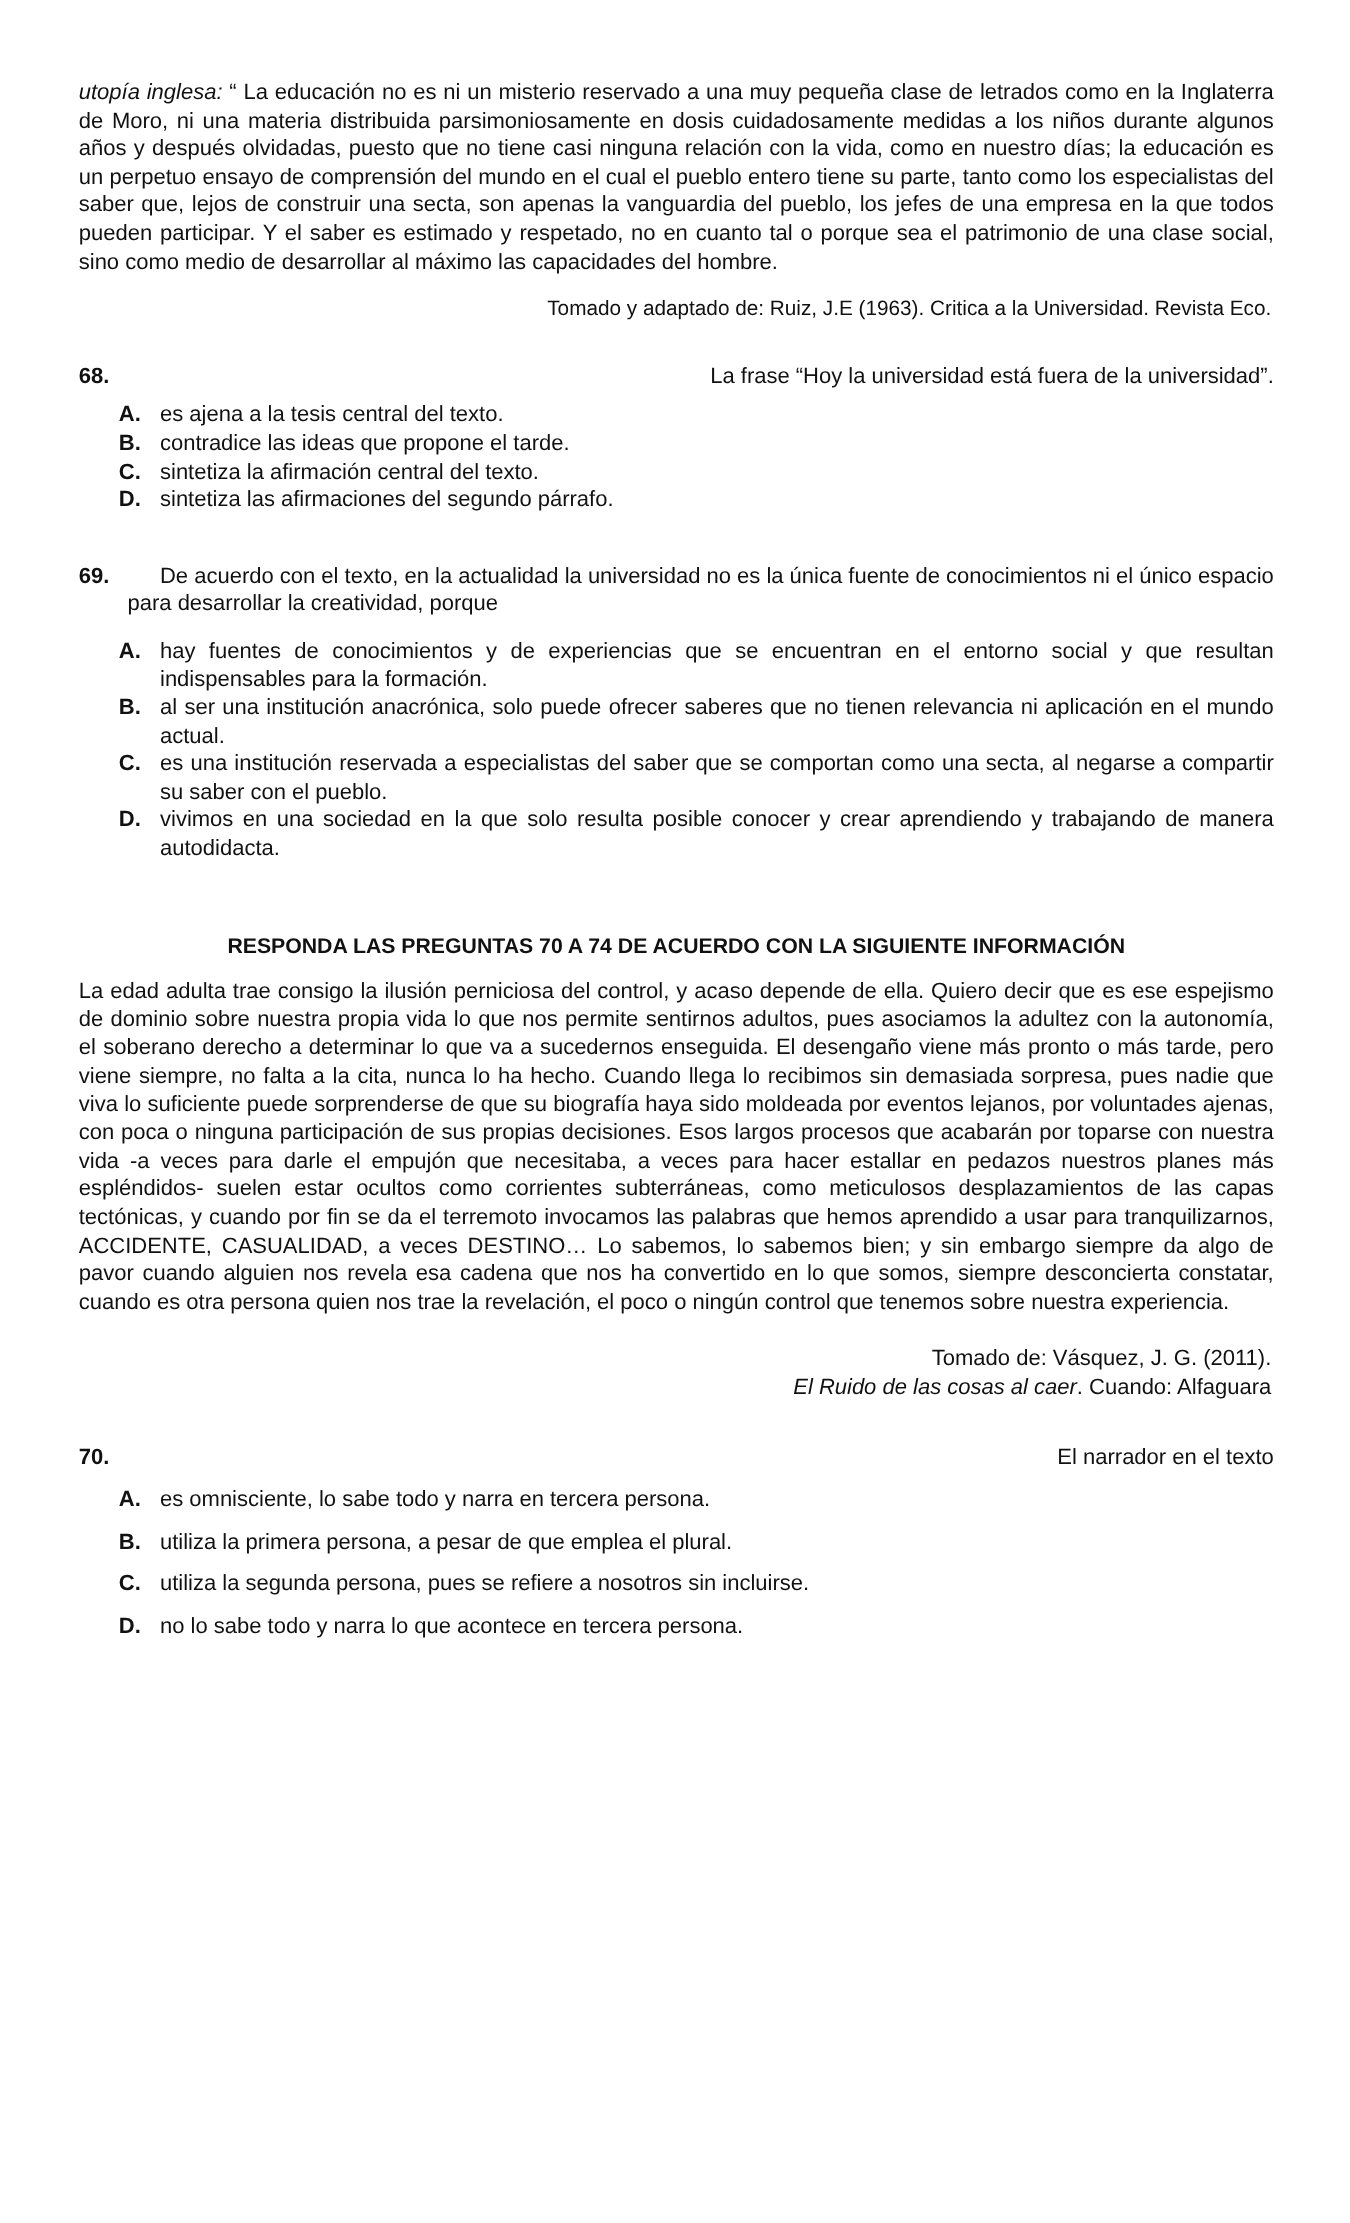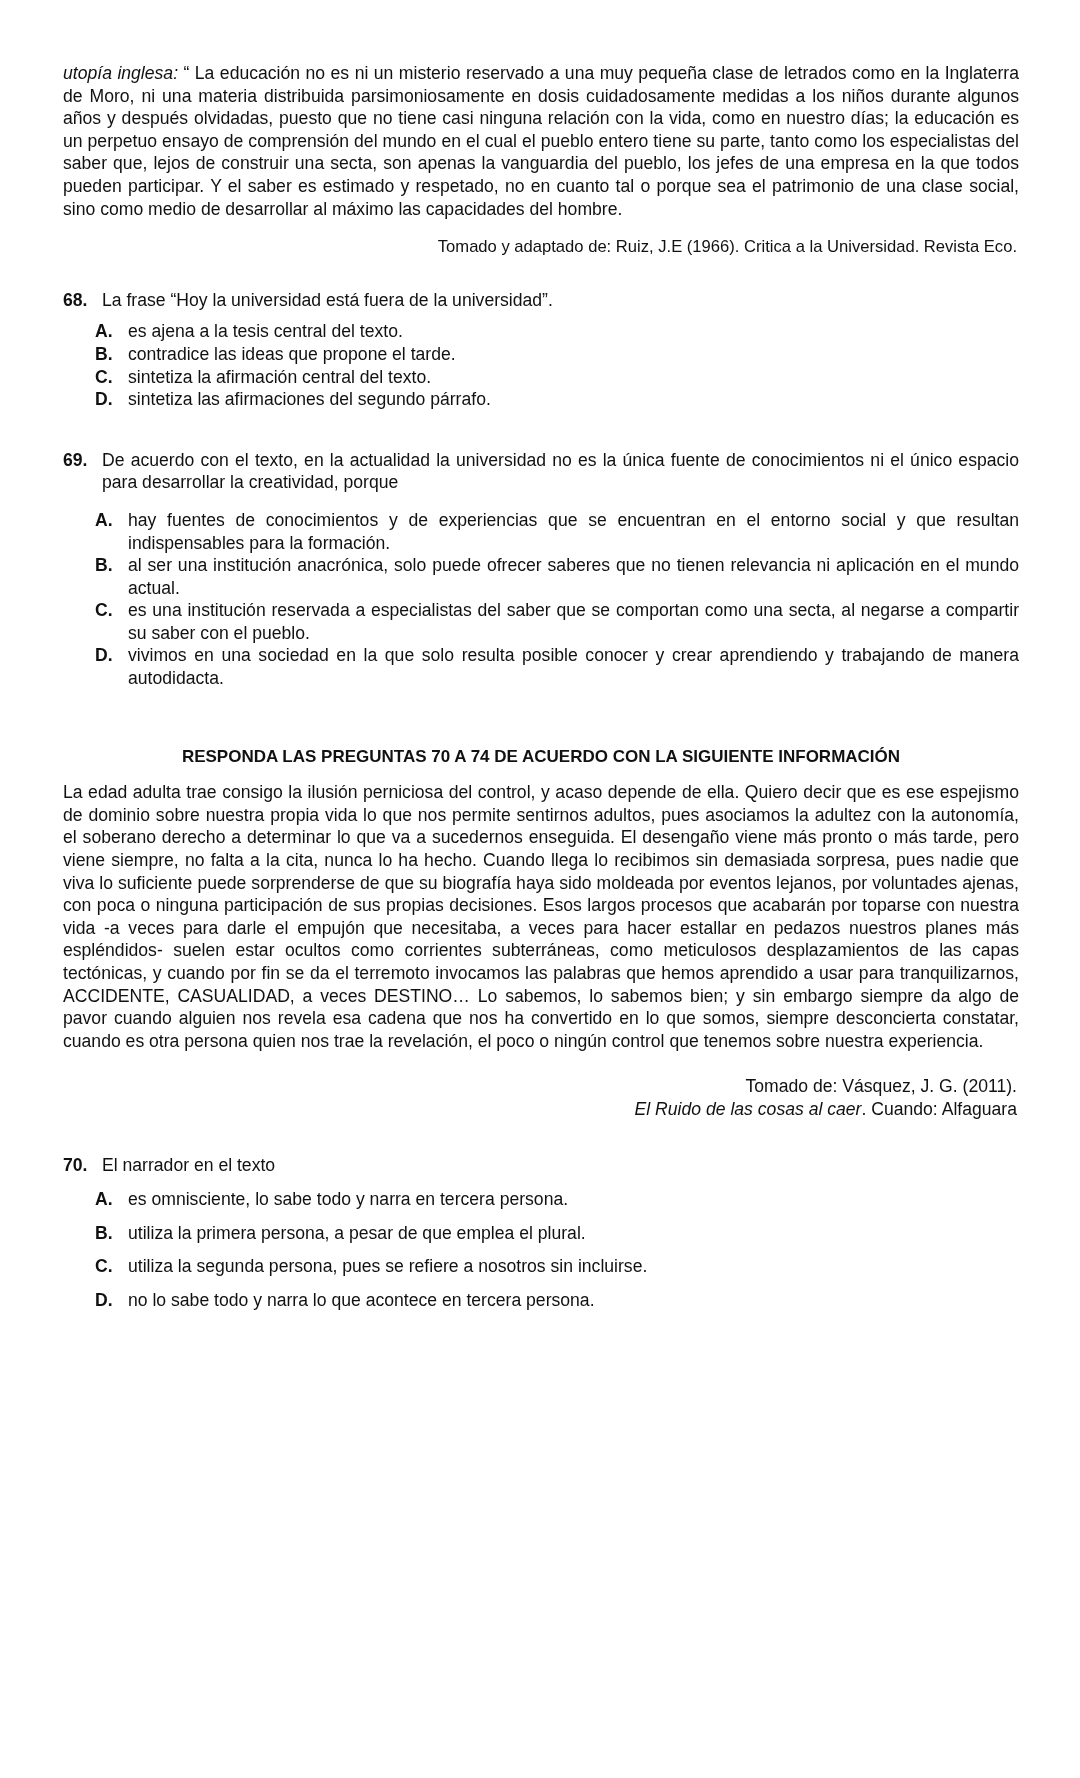--- a/index.html
+++ b/index.html
@@ -8,34 +8,34 @@
     font-family: "Liberation Sans", sans-serif;
     color: #111111;
     font-size: 17.6px;
     line-height: 22.6px;
   }
   .page { position: absolute; left: 63px; top: 62px; width: 956px; }
   .justify { text-align: justify; text-align-last: left; }
   .para { margin: 0; }
   .italic { font-style: italic; }
   .source { text-align: right; margin: 18px 2px 0 0; font-size: 16.6px; }
-  .question { position: relative; padding-left: 39px; margin: 0; }
+  .question { position: relative; padding-left: 39px; margin: 0; text-align: right; }
   .qnum { position: absolute; left: 0; top: 0; font-weight: bold; }
   .options { margin: 0; padding: 0; list-style: none; }
   .opt { position: relative; padding-left: 65px; margin: 0; }
   .opt-letter { position: absolute; left: 32px; top: 0; font-weight: bold; }
   .heading { text-align: center; font-weight: bold; margin: 0; font-size: 17px; }
 </style>
 </head>
 <body>
 
 <div class="page">
 
   <p class="para justify"><span class="italic">utopía inglesa:</span><span> “ La educación no es ni un misterio reservado a una muy pequeña clase de letrados como en la Inglaterra de Moro, ni una materia distribuida parsimoniosamente en dosis cuidadosamente medidas a los niños durante algunos años y después olvidadas, puesto que no tiene casi ninguna relación con la vida, como en nuestro días; la educación es un perpetuo ensayo de comprensión del mundo en el cual el pueblo entero tiene su parte, tanto como los especialistas del saber que, lejos de construir una secta, son apenas la vanguardia del pueblo, los jefes de una empresa en la que todos pueden participar. Y el saber es estimado y respetado, no en cuanto tal o porque sea el patrimonio de una clase social, sino como medio de desarrollar al máximo las capacidades del hombre.</span></p>
-  <p class="source" style="margin-top:16px;">Tomado y adaptado de: Ruiz, J.E (1966). Critica a la Universidad. Revista Eco.</p>
+  <p class="source" style="margin-top:16px;">Tomado y adaptado de: Ruiz, J.E (1963). Critica a la Universidad. Revista Eco.</p>
 
   <div style="margin-top:30px;">
     <p class="question">
       <span class="qnum">68.</span>
       <span>La frase “Hoy la universidad está fuera de la universidad”.</span>
     </p>
     <ul class="options" style="margin-top:9px;">
       <li class="opt"><span class="opt-letter">A.</span><span>es ajena a la tesis central del texto.</span></li>
       <li class="opt"><span class="opt-letter">B.</span><span>contradice las ideas que propone el tarde.</span></li>
       <li class="opt"><span class="opt-letter">C.</span><span>sintetiza la afirmación central del texto.</span></li>

